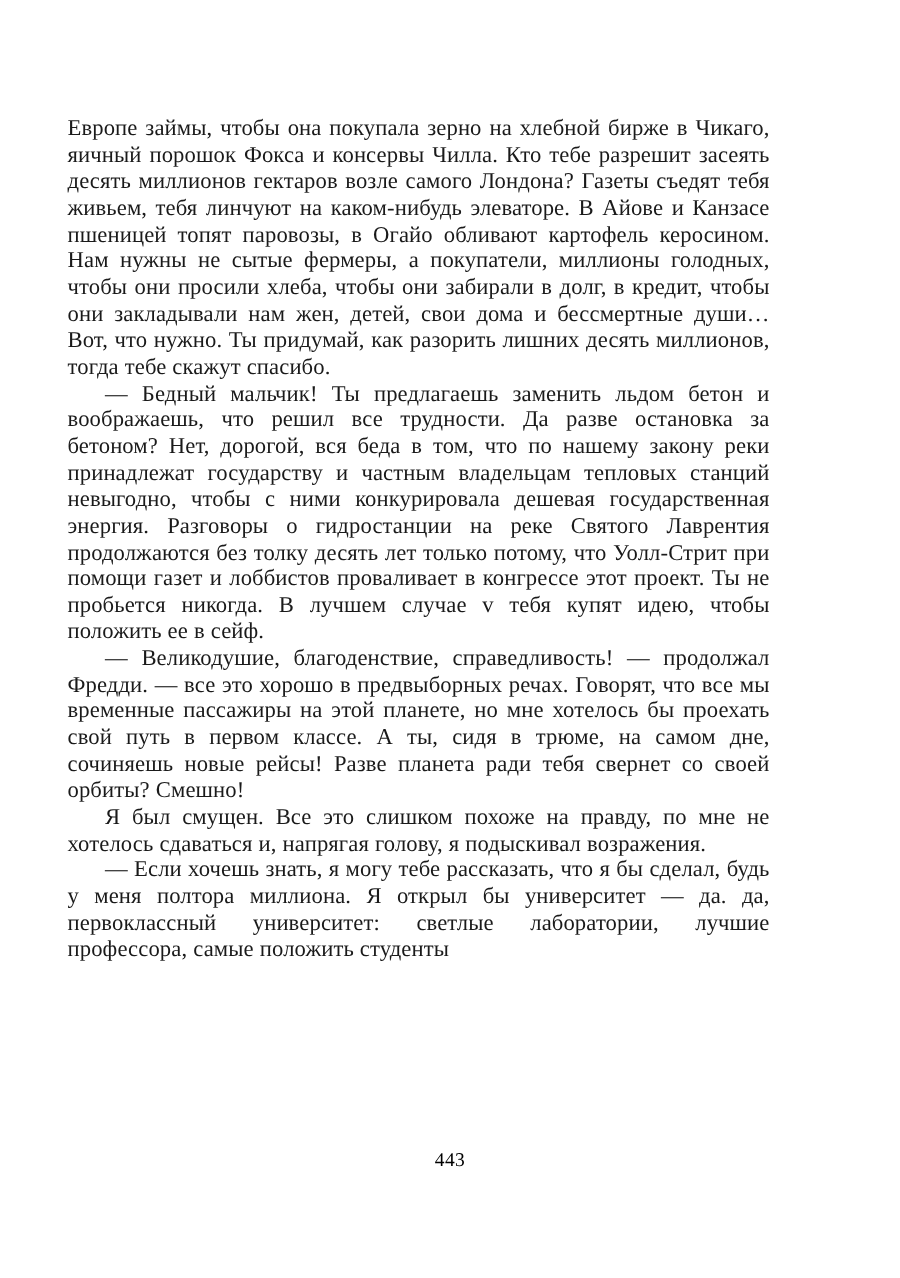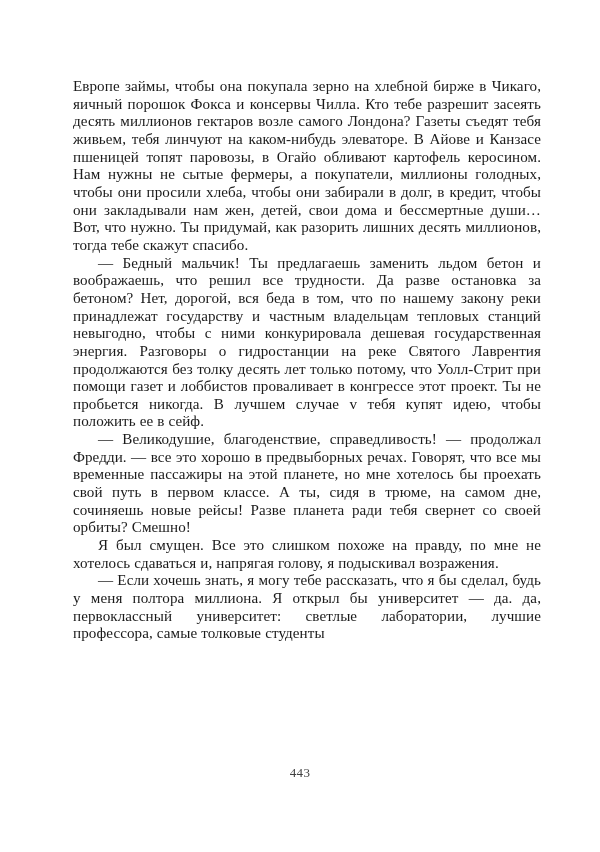--- a/index.html
+++ b/index.html
@@ -22,21 +22,20 @@
     height: 852px;
     background: #ffffff;
     box-sizing: border-box;
   }
 
   .text-block {
     position: absolute;
     left: 45px;
     top: 78px;
     width: 468px;
-    margin-left: 28px;
   }
 
   .para {
     margin: 0;
     font-size: 15.1px;
     line-height: 17.65px;
     text-align: justify;
     text-justify: inter-word;
     hyphens: manual;
     letter-spacing: 0.005em;
@@ -54,32 +53,32 @@
   }
 
   .folio {
     position: absolute;
     left: 0;
     right: 0;
     top: 765px;
     text-align: center;
     font-size: 13px;
     line-height: 16px;
-    color: #404040;
+    color: #000000;
     letter-spacing: 0.02em;
   }
 </style>
 </head>
 <body>
 
 <div class="page">
 
   <div class="text-block">
     <p class="para continued">Европе займы, чтобы она покупала зерно на хлебной бирже в Чикаго, яичный порошок Фокса и консервы Чилла. Кто тебе разрешит засеять десять миллионов гектаров возле самого Лондона? Газеты съедят тебя живьем, тебя линчуют на каком-нибудь элеваторе. В Айове и Канзасе пшеницей топят паровозы, в Огайо обливают картофель керосином. Нам нужны не сытые фермеры, а покупатели, миллионы голодных, чтобы они просили хлеба, чтобы они забирали в долг, в кредит, чтобы они закладывали нам жен, детей, свои дома и бессмертные души… Вот, что нужно. Ты придумай, как разорить лишних десять миллионов, тогда тебе скажут спасибо.</p>
     <p class="para indented">— Бедный мальчик! Ты предлагаешь заменить льдом бетон и воображаешь, что решил все трудности. Да разве остановка за бетоном? Нет, дорогой, вся беда в том, что по нашему закону реки принадлежат государству и частным владельцам тепловых станций невыгодно, чтобы с ними конкурировала дешевая государственная энергия. Разговоры о гидростанции на реке Святого Лаврентия продолжаются без толку десять лет только потому, что Уолл-Стрит при помощи газет и лоббистов проваливает в конгрессе этот проект. Ты не пробьется никогда. В лучшем случае v тебя купят идею, чтобы положить ее в сейф.</p>
     <p class="para indented">— Великодушие, благоденствие, справедливость! — продолжал Фредди. — все это хорошо в предвыборных речах. Говорят, что все мы временные пассажиры на этой планете, но мне хотелось бы проехать свой путь в первом классе. А ты, сидя в трюме, на самом дне, сочиняешь новые рейсы! Разве планета ради тебя свернет со своей орбиты? Смешно!</p>
     <p class="para indented">Я был смущен. Все это слишком похоже на правду, по мне не хотелось сдаваться и, напрягая голову, я подыскивал возражения.</p>
-    <p class="para indented">— Если хочешь знать, я могу тебе рассказать, что я бы сделал, будь у меня полтора миллиона. Я открыл бы университет — да. да, первоклассный университет: светлые лаборатории, лучшие профессора, самые толковые студенты</p>
+    <p class="para indented">— Если хочешь знать, я могу тебе рассказать, что я бы сделал, будь у меня полтора миллиона. Я открыл бы университет — да. да, первоклассный университет: светлые лаборатории, лучшие профессора, самые положить студенты</p>
   </div>
 
   <div class="folio">443</div>
 
 </div>
 
 </body></html>

